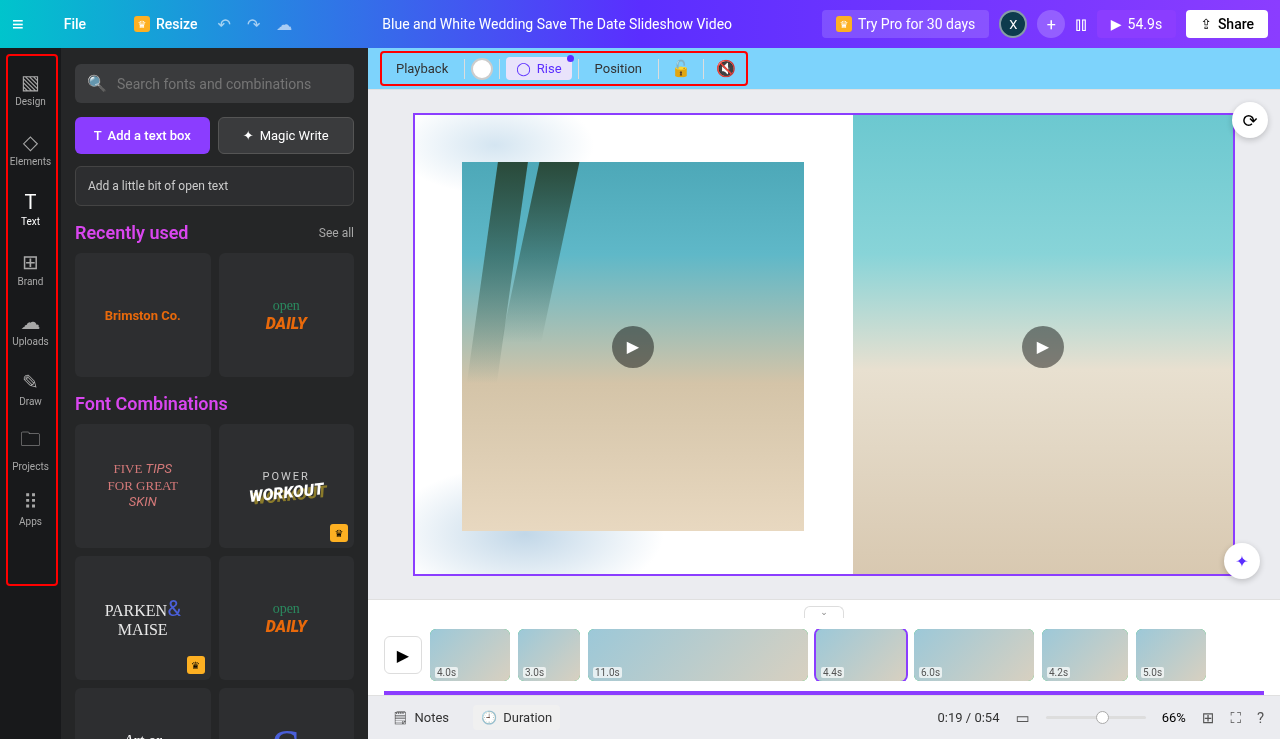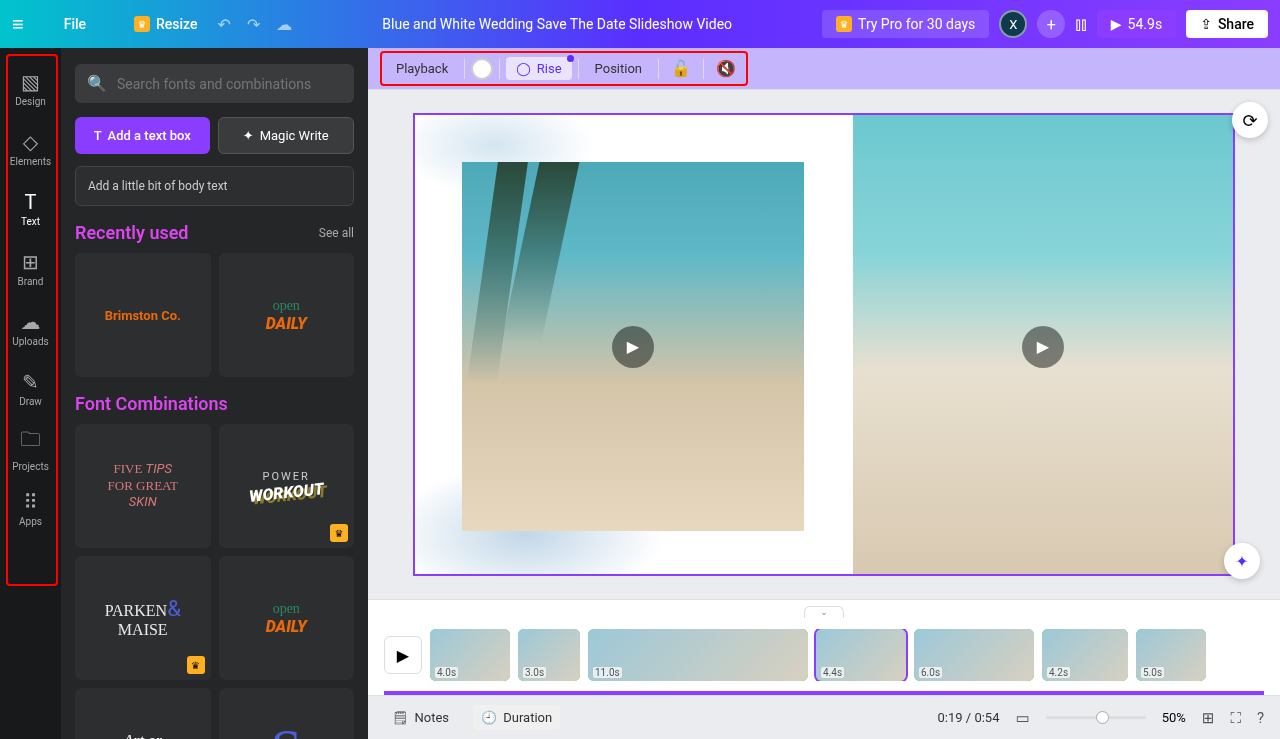--- a/index.html
+++ b/index.html
@@ -45,21 +45,21 @@
 .t-skin{color:#d47979;font-size:13px;text-align:center;line-height:1.3;font-family:Georgia,serif;}
 .t-skin em{font-style:italic;}
 .t-workout{color:#fff;font-size:16px;font-weight:900;font-style:italic;transform:rotate(-6deg);text-shadow:3px 3px 0 #8a7a2a;}
 .t-parken{color:#e8e8e8;font-family:Georgia,serif;font-size:16px;text-align:center;line-height:1.1;}
 .t-parken .amp{color:#4a5fd8;font-size:22px;}
 .t-art{color:#fff;font-family:cursive;font-size:16px;font-style:italic;}
 .t-s{color:#4a5fd8;font-size:56px;font-family:Georgia,serif;}
 .collapse-tab{position:absolute;right:-11px;top:340px;width:12px;height:60px;background:#252627;border-radius:0 8px 8px 0;display:flex;align-items:center;justify-content:center;color:#888;font-size:10px;cursor:pointer;}
 
 .canvas-area{flex:1;display:flex;flex-direction:column;background:#EBECF0;}
-.context-bar{height:42px;background:#c4b5fd;border-bottom:1px solid #e0e0e0;display:flex;align-items:center;padding:0 12px;gap:6px;}
+.context-bar{height:42px;background:#7dd3fc;border-bottom:1px solid #e0e0e0;display:flex;align-items:center;padding:0 12px;gap:6px;}
 .ctx-highlight{border:2px solid #ff0000;border-radius:4px;padding:2px 4px;display:flex;align-items:center;gap:6px;}
 .ctx-btn{padding:6px 10px;font-size:13px;color:#333;cursor:pointer;border-radius:4px;}
 .ctx-divider{width:1px;height:20px;background:#ddd;}
 .color-circle{width:22px;height:22px;border-radius:50%;border:2px solid #ccc;background:#fff;}
 .rise-btn{background:#E9E3FB;padding:4px 10px;border-radius:4px;display:flex;align-items:center;gap:6px;color:#5B2EFF;font-size:13px;position:relative;}
 .rise-dot{position:absolute;top:-2px;right:-2px;width:7px;height:7px;background:#5B2EFF;border-radius:50%;}
 .lock-icon,.mute-icon{font-size:16px;color:#555;padding:0 6px;}
 
 .canvas-view{flex:1;display:flex;align-items:center;justify-content:center;position:relative;padding:20px;}
 .canvas{width:822px;height:463px;background:#fff;border:2px solid #8B3DFF;position:relative;overflow:hidden;}
@@ -175,21 +175,21 @@
     <div class="action-row">
       <div class="add-text-btn">
           <span>T</span>
           <span>Add a text box</span>
         </div>
       <div class="magic-btn">
           <span>✦</span>
           <span>Magic Write</span>
         </div>
     </div>
-    <div class="body-text-box">Add a little bit of body text</div>
+    <div class="body-text-box">Add a little bit of open text</div>
     <div class="section-header">
       <span class="section-title">Recently used</span>
       <span class="see-all">See all</span>
     </div>
     <div class="grid">
       <div class="tile">
           <span class="t-brimston">Brimston Co.</span>
         </div>
       <div class="tile">
           <div style="text-align:center;">
@@ -312,19 +312,19 @@
       <div class="bb-btn active">
           <span>🕘</span>
           <span>Duration</span>
         </div>
       <div class="bb-spacer"></div>
       <span class="time-display">0:19 / 0:54</span>
       <span class="view-icon">▭</span>
       <div class="zoom-slider">
           <div class="zoom-thumb"></div>
         </div>
-      <span style="font-size:13px;">50%</span>
+      <span style="font-size:13px;">66%</span>
       <span class="view-icon">⊞</span>
       <span class="view-icon">⛶</span>
       <span class="view-icon">?</span>
     </div>
   </div>
 </div>
 
 </body></html>

